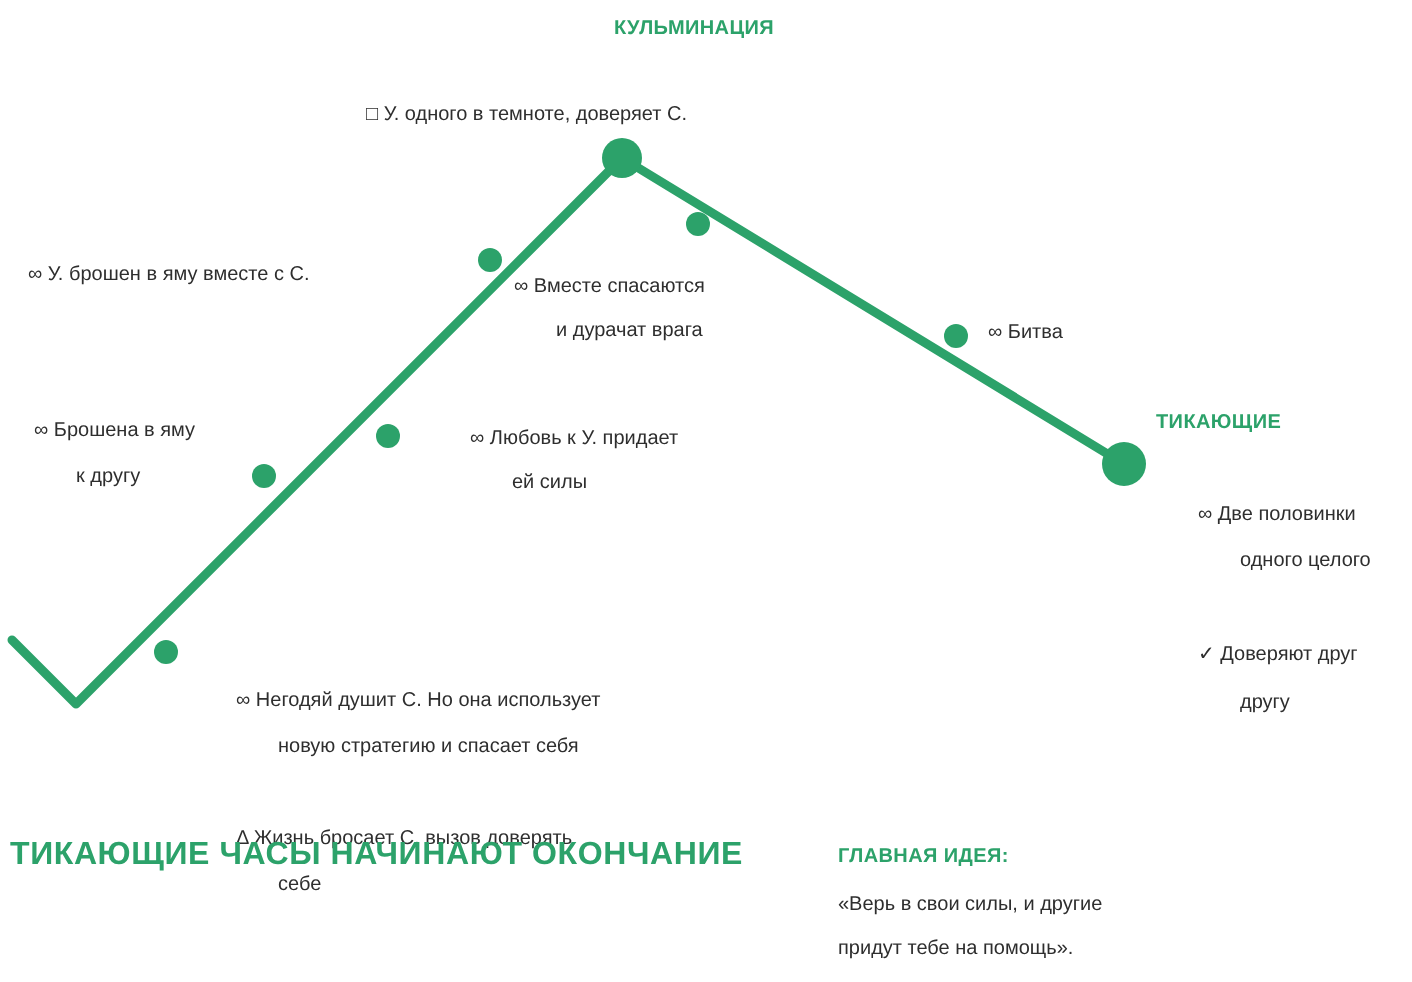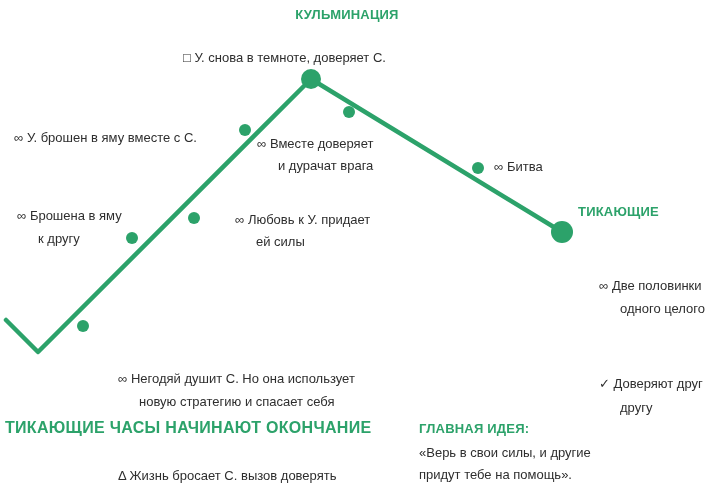--- a/index.html
+++ b/index.html
@@ -12,26 +12,26 @@
     position:relative;
     width:706px;height:491px;
     background:var(--background);
     font-family:"Liberation Sans","DejaVu Sans",sans-serif;
     color:var(--text);
     overflow:hidden;
   }
   .arc-svg{position:absolute;left:0;top:0;}
   .lbl{
     position:absolute;
-    font-size:13px;
+    font-size:10px;
     line-height:21px;
     white-space:pre-line;
   }
   .hang{padding-left:21px;text-indent:-21px;}
-  .hang > div{padding-left:21px;text-indent:-21px;margin-top:28px;}
+  .hang > div{padding-left:21px;text-indent:-21px;}
   .green-head{
     color:var(--green);
     font-weight:bold;
     letter-spacing:.2px;
   }
   .center{transform:translateX(-50%);text-align:center;}
   .lh22{line-height:22px;}
   .lh23{line-height:23px;}
   .lh235{line-height:23.5px;}
   .lh215{line-height:21.5px;}
@@ -50,26 +50,26 @@
     <circle cx="245" cy="130" r="6" fill="var(--green)"></circle>
     <circle cx="349" cy="112" r="6" fill="var(--green)"></circle>
     <circle cx="478" cy="168" r="6" fill="var(--green)"></circle>
     <circle cx="311" cy="79" r="10" fill="var(--green)"></circle>
     <circle cx="562" cy="232" r="11" fill="var(--green)"></circle>
   </svg>
 
   <div class="lbl green-head center" style="left:347px;top:4px;">КУЛЬМИНАЦИЯ</div>
 
   <div class="lbl" style="left:183px;top:26px;">
-    <div>□ У. снова в темноте, доверяет С.</div>
+    <div>□ У. одного в темноте, доверяет С.</div>
   </div>
 
   <div class="lbl" style="left:14px;top:127px;">∞ У. брошен в яму вместе с С.</div>
 
-  <div class="lbl hang lh22" style="left:257px;top:133px;">∞ Вместе доверяет
+  <div class="lbl hang lh22" style="left:257px;top:133px;">∞ Вместе спасаются
 и дурачат врага</div>
 
   <div class="lbl hang lh22" style="left:207px;top:209px;margin-left:28px;">∞ Любовь к У. придает
 ей силы</div>
 
   <div class="lbl hang lh23" style="left:17px;top:204px;">∞ Брошена в яму
 к другу</div>
 
   <div class="lbl" style="left:494px;top:156px;">∞ Битва</div>
 

